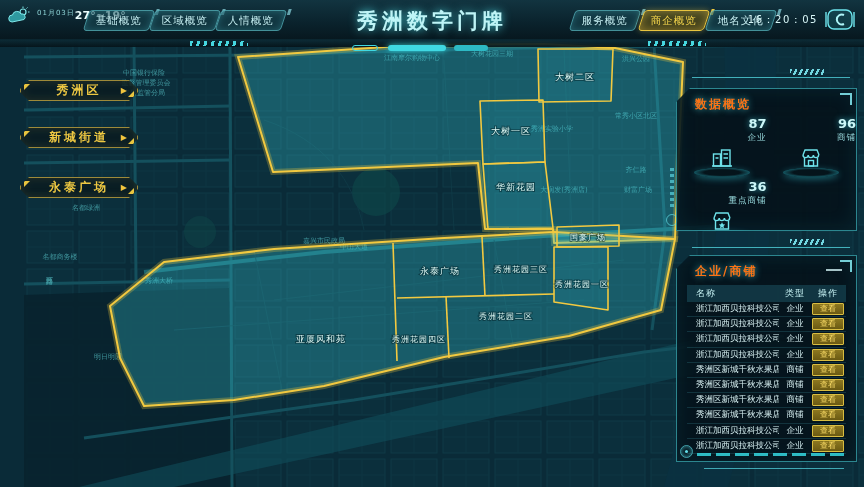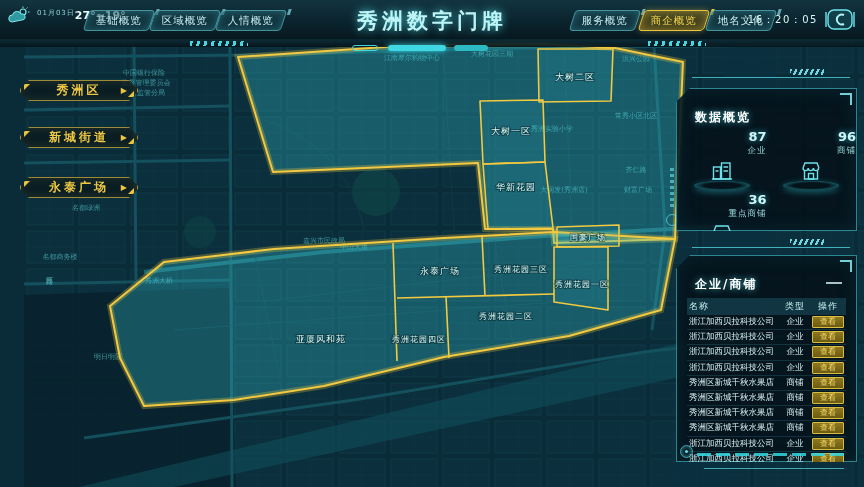--- a/index.html
+++ b/index.html
@@ -73,40 +73,40 @@
 
   
   .panel { position:absolute; left:676px; width:181px; z-index:20;
         background:rgba(4,18,25,.9); border:1px solid rgba(70,210,220,.6);
         box-shadow:0 0 14px rgba(40,185,205,.3), inset 0 0 20px rgba(30,145,165,.14);
         clip-path:polygon(14px 0,100% 0,100% 100%,0 100%,0 14px); }
   .panel::before { content:""; position:absolute; right:4px; top:4px; width:10px; height:10px;
         border-right:2px solid rgba(135,238,246,.85); border-top:2px solid rgba(135,238,246,.85); }
   .p-data { top:88px; height:143px; }
   .p-list { top:255px; height:207px; }
-  .ptitle { color:#ffffff; font-size:12px; font-weight:bold; letter-spacing:2px;
-        padding:20px 0 0 18px; text-shadow:0 0 7px rgba(80,225,235,.7); }
+  .ptitle { color:#f97316; font-size:12px; font-weight:bold; letter-spacing:2px;
+        padding:7px 0 0 18px; text-shadow:0 0 7px rgba(80,225,235,.7); }
   .ptitle .dash { float:right; margin:6px 14px 0 0; width:16px; height:2px; background:#cfeff2; opacity:.8; }
 
   .stats { display:grid; grid-template-columns:1fr 1fr; margin-top:1px; }
   .stat { text-align:right; padding-top:2px; }
   .stat .v { font-size:13px; font-weight:bold; color:#cdf8f9; text-shadow:0 0 6px rgba(70,220,235,.7); }
   .stat .l { font-size:8.5px; color:#9adde0; margin-top:1px; letter-spacing:1px; }
   .stat .icn { width:26px; height:24px; margin:2px auto 0; display:block; }
   .ped { width:56px; height:9px; margin:-2px auto 0; border-radius:50%;
         background:radial-gradient(ellipse at center, rgba(5,20,27,.95) 45%, rgba(45,195,210,.4) 72%, transparent 76%);
         box-shadow:0 2px 7px rgba(60,225,240,.4); }
 
   
   .tbl { margin:5px 10px 0 10px; }
   .trh { display:flex; align-items:center; height:17px;
         background:rgba(46,132,152,.3); font-size:9px; color:#c4f0f2; letter-spacing:1px; }
   .tr  { display:flex; align-items:center; height:15.2px;
         border-bottom:1px solid rgba(70,175,190,.2); font-size:8.5px; color:#d8f1f3; }
-  .c-name { width:92px; padding-left:2px; white-space:nowrap; overflow:hidden; }
+  .c-name { width:92px; padding-left:9px; white-space:nowrap; overflow:hidden; }
   .c-type { width:32px; text-align:center; }
   .c-act  { width:34px; text-align:center; }
   .act-btn { display:inline-block; background:linear-gradient(180deg,#8d7820,#6b5a13);
         border:1px solid #d9bd40; color:#ffe06a; font-size:8px; line-height:10px;
         padding:0 7px; border-radius:1px; cursor:pointer; }
   .scrollbar { position:absolute; left:20px; bottom:5px; width:150px; height:3px; opacity:.85;
         background:repeating-linear-gradient(90deg,#35d7e0 0 14px,transparent 14px 19px); cursor:pointer; }
   .gearball { position:absolute; left:3px; bottom:3px; width:13px; height:13px; border-radius:50%;
         border:1px solid rgba(90,215,225,.7); box-shadow:inset 0 0 4px rgba(90,215,225,.6); }
   .gearball::after { content:""; position:absolute; left:4px; top:4px; width:3px; height:3px;

